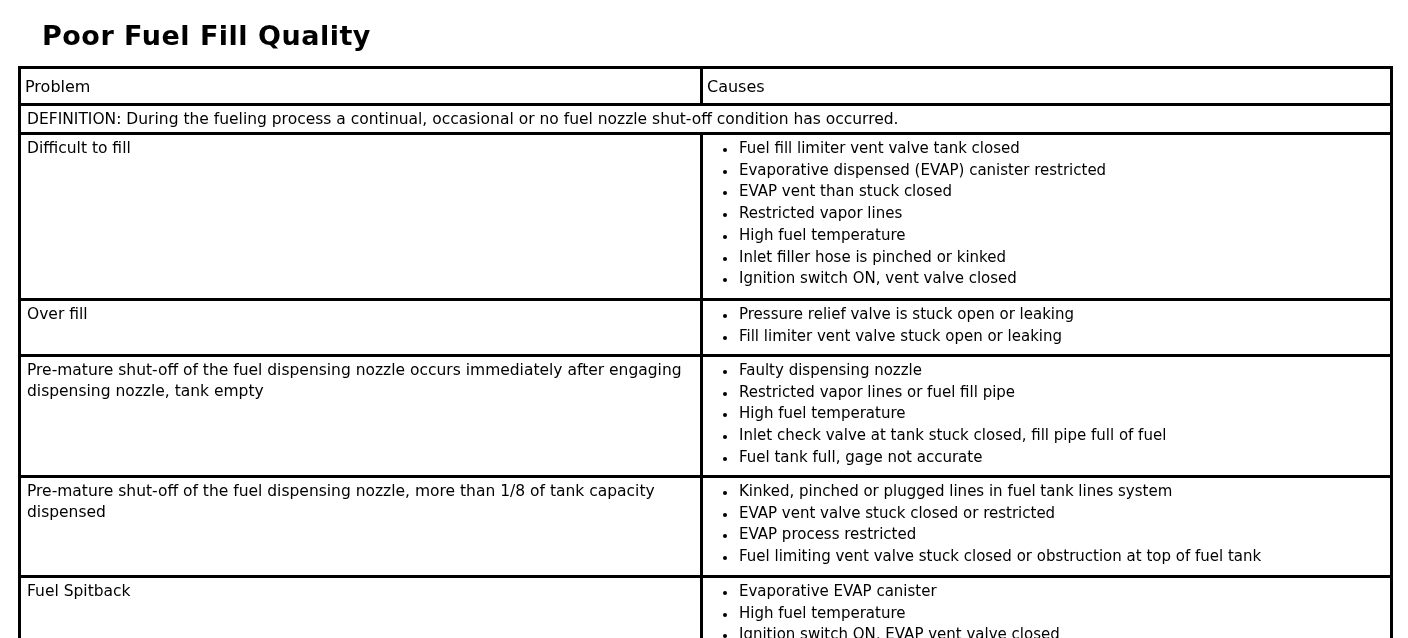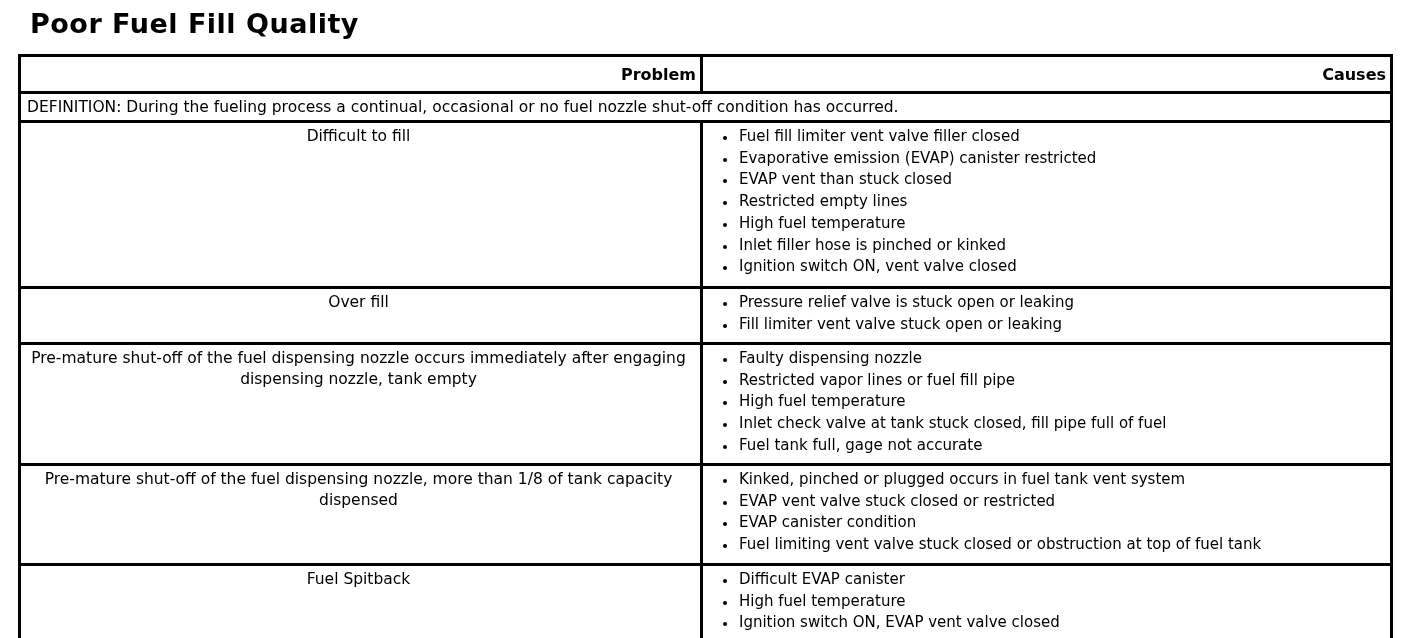--- a/index.html
+++ b/index.html
@@ -12,58 +12,57 @@
   .page {
     width: 1408px;
     height: 638px;
     background: #ffffff;
     position: relative;
     overflow: hidden;
   }
   .page-title {
     font-size: 27px;
     font-weight: bold;
-    margin: 0;
+    margin: 12px;
     padding: 7px 0 0 30px;
     letter-spacing: 0.5px;
     line-height: 34px;
   }
   table.problems-table {
     border-collapse: collapse;
     table-layout: fixed;
     width: 1372px;
     margin: 13px 0 0 18px;
     background: #ffffff;
   }
   table.problems-table, 
   table.problems-table th, 
   table.problems-table td {
     border: 3px solid #000000;
   }
   col.col-problem { width: 682px; }
   col.col-causes  { width: 690px; }
   th.header-cell {
     font-size: 16px;
-    font-weight: bold;
-    text-align: right;
+    font-weight: normal;
+    text-align: left;
     padding: 7px 4px;
     height: 20px;
   }
   td.definition-cell {
     font-size: 15.5px;
     padding: 2px 21px 3px 6px;
     vertical-align: middle;
     height: 21px;
   }
   td.problem-cell {
     font-size: 15.5px;
     line-height: 21px;
     vertical-align: top;
     padding: 3px 10px 3px 6px;
-    text-align: center;
   }
   td.causes-cell {
     vertical-align: top;
     padding: 3px 4px 3px 0;
   }
   td.causes-cell ul {
     margin: 0;
     padding: 0 0 0 34px;
     list-style-type: disc;
   }
@@ -102,24 +101,24 @@
     </thead>
     <tbody>
       <tr>
         <td class="definition-cell" colspan="2">DEFINITION: During the fueling process a continual, occasional or no fuel nozzle shut-off condition has occurred.</td>
       </tr>
 
     <tr>
           <td class="problem-cell">Difficult to fill</td>
           <td class="causes-cell">
             <ul>
-              <li>Fuel fill limiter vent valve filler closed</li>
-              <li>Evaporative emission (EVAP) canister restricted</li>
+              <li>Fuel fill limiter vent valve tank closed</li>
+              <li>Evaporative dispensed (EVAP) canister restricted</li>
               <li>EVAP vent than stuck closed</li>
-              <li>Restricted empty lines</li>
+              <li>Restricted vapor lines</li>
               <li>High fuel temperature</li>
               <li>Inlet filler hose is pinched or kinked</li>
               <li>Ignition switch ON, vent valve closed</li>
             </ul>
           </td>
         </tr>
         <tr>
           <td class="problem-cell">Over fill</td>
           <td class="causes-cell">
             <ul>
@@ -137,32 +136,32 @@
               <li>High fuel temperature</li>
               <li>Inlet check valve at tank stuck closed, fill pipe full of fuel</li>
               <li>Fuel tank full, gage not accurate</li>
             </ul>
           </td>
         </tr>
         <tr>
           <td class="problem-cell">Pre-mature shut-off of the fuel dispensing nozzle, more than 1/8 of tank capacity dispensed</td>
           <td class="causes-cell">
             <ul>
-              <li>Kinked, pinched or plugged occurs in fuel tank vent system</li>
+              <li>Kinked, pinched or plugged lines in fuel tank lines system</li>
               <li>EVAP vent valve stuck closed or restricted</li>
-              <li>EVAP canister condition</li>
+              <li>EVAP process restricted</li>
               <li>Fuel limiting vent valve stuck closed or obstruction at top of fuel tank</li>
             </ul>
           </td>
         </tr>
         <tr>
           <td class="problem-cell">Fuel Spitback</td>
           <td class="causes-cell">
             <ul>
-              <li>Difficult EVAP canister</li>
+              <li>Evaporative EVAP canister</li>
               <li>High fuel temperature</li>
               <li>Ignition switch ON, EVAP vent valve closed</li>
             </ul>
           </td>
         </tr>
       </tbody>
   </table>
 
 </div>
 

